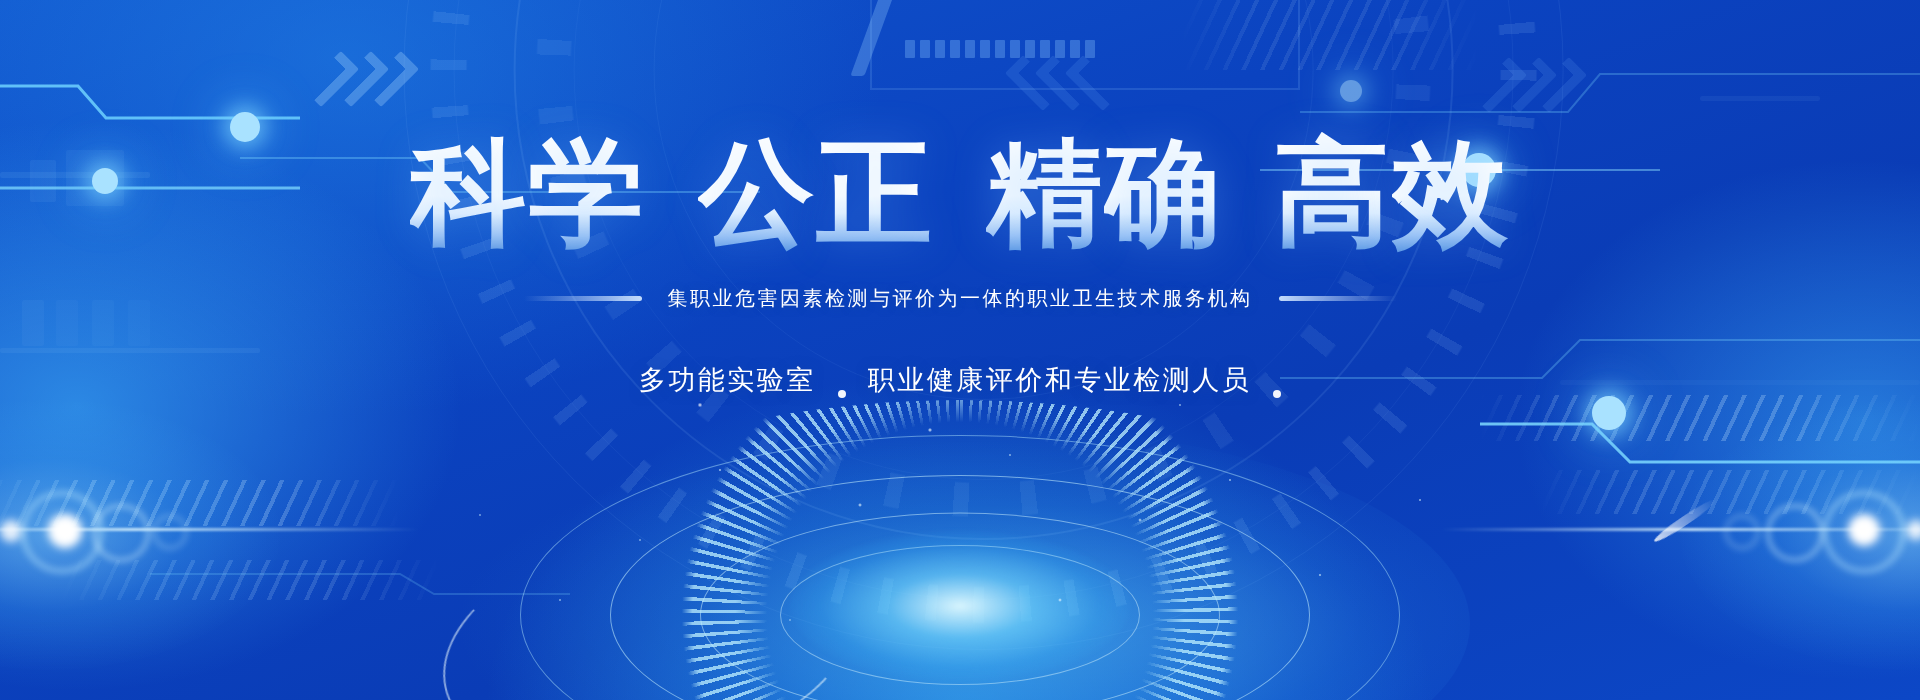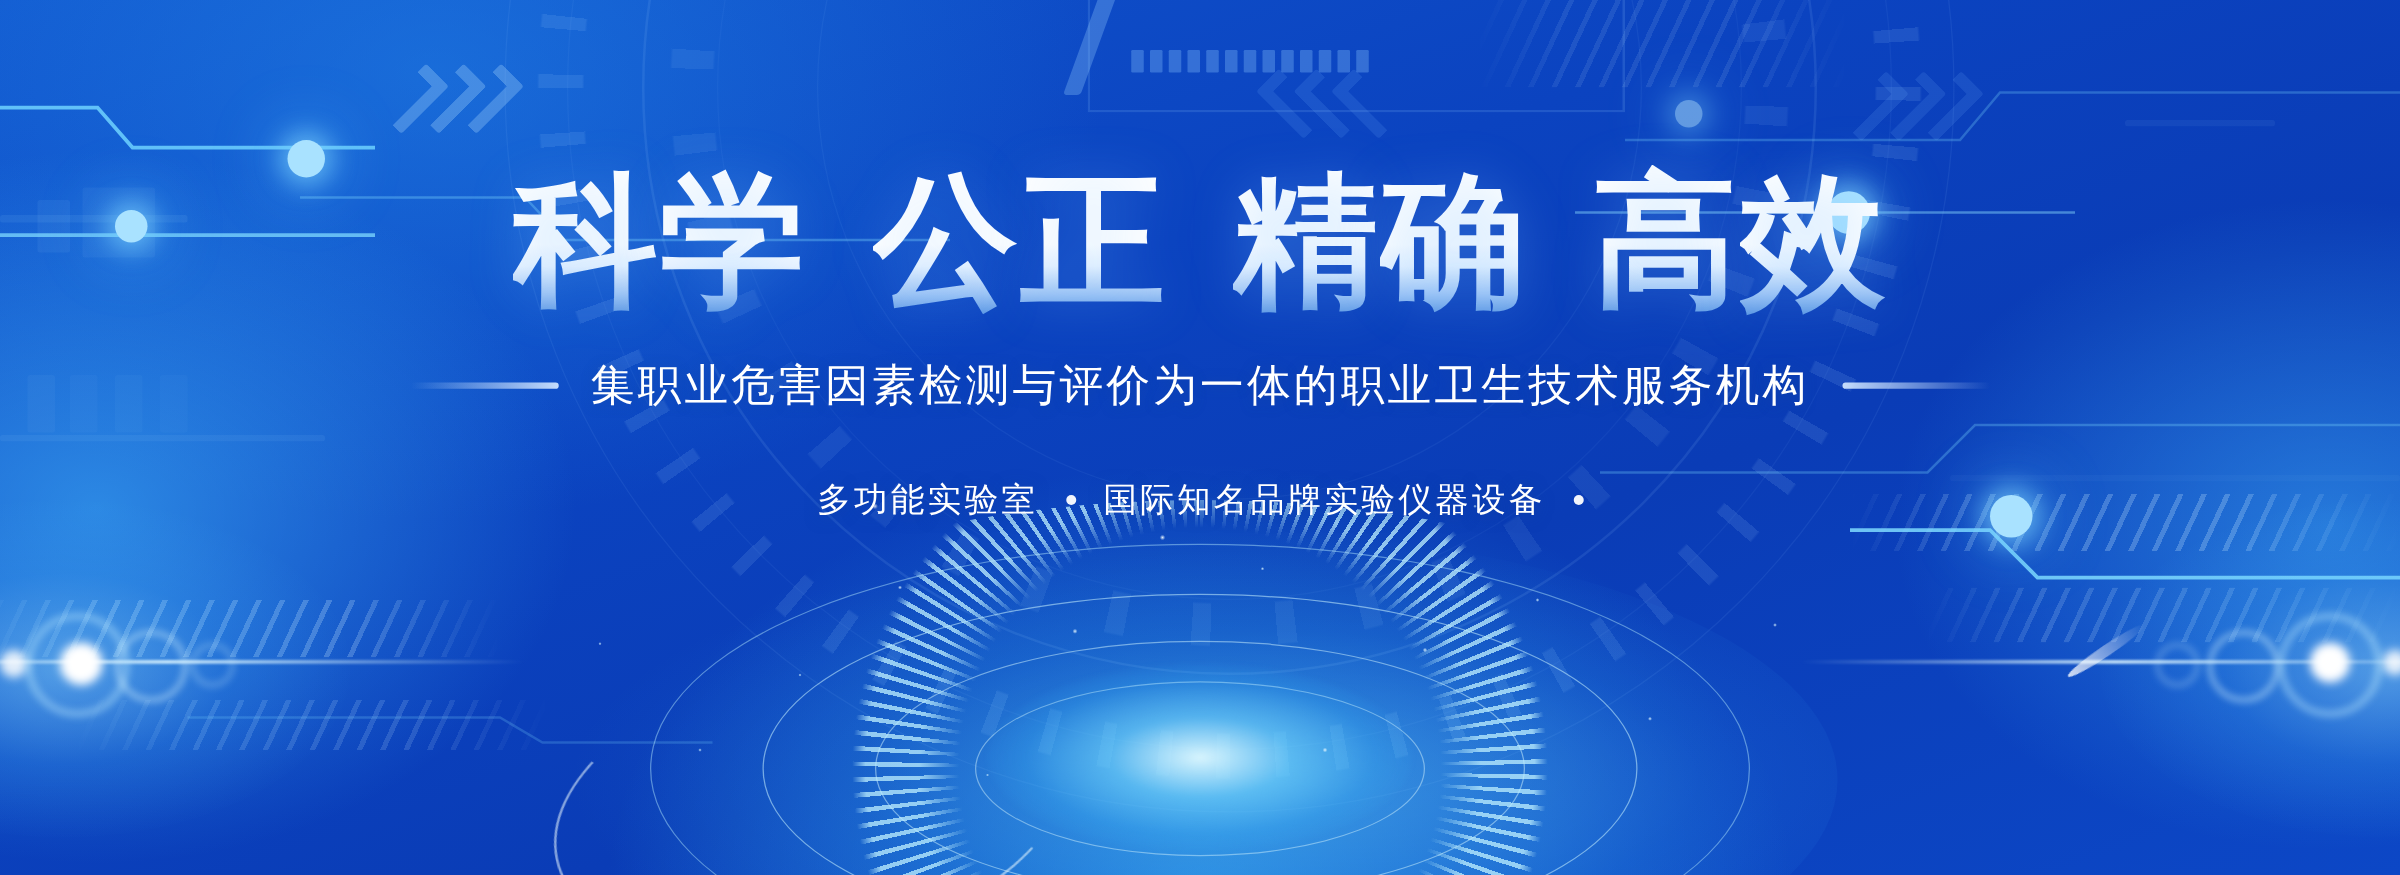--- a/index.html
+++ b/index.html
@@ -133,24 +133,24 @@
     -webkit-background-clip:text; background-clip:text;
     color:transparent; -webkit-text-fill-color:transparent;
     text-shadow:0 0 40px rgba(120,190,255,.30);
   }
   .headline .gap{ width:52px; }
 
   .subwrap{ margin-top:30px; display:flex; align-items:center; gap:26px;}
   .subline{ width:118px; height:5px; border-radius:3px;}
   .subline.l{ background:linear-gradient(90deg, rgba(180,215,255,0) 0%, rgba(206,228,255,.95) 100%);}
   .subline.r{ background:linear-gradient(90deg, rgba(206,228,255,.95) 0%, rgba(180,215,255,0) 100%);}
-  .subtitle{ font-size:35px; color:#ffffff; letter-spacing:2.5px; font-weight:400; white-space:nowrap;
+  .subtitle{ font-size:20px; color:#ffffff; letter-spacing:2.5px; font-weight:400; white-space:nowrap;
              text-shadow:0 1px 10px rgba(20,70,160,.45);}
 
-  .features{ margin-top:50px; display:flex; align-items:center; gap:22px; }
+  .features{ margin-top:50px; display:flex; align-items:flex-end; gap:22px; }
   .feat{ font-size:27px; color:#ffffff; letter-spacing:2.5px; white-space:nowrap;
          text-shadow:0 1px 12px rgba(20,70,160,.5);}
   .dot{ width:8px; height:8px; border-radius:50%; background:#ffffff; opacity:.95; flex:none;}
 </style>
 </head>
 <body>
 
 <div class="banner">
 
   <div class="hud">
@@ -315,18 +315,18 @@
 
     <div class="subwrap">
       <span class="subline l"></span>
       <span class="subtitle">集职业危害因素检测与评价为一体的职业卫生技术服务机构</span>
       <span class="subline r"></span>
     </div>
 
     <div class="features">
       <span class="feat">多功能实验室</span>
       <span class="dot"></span>
-      <span class="feat">国际知名品牌实验仪器设备</span>
+      <span class="feat">职业健康评价和专业检测人员</span>
       <span class="dot"></span>
     </div>
 
   </div>
 </div>
 
 </body></html>

